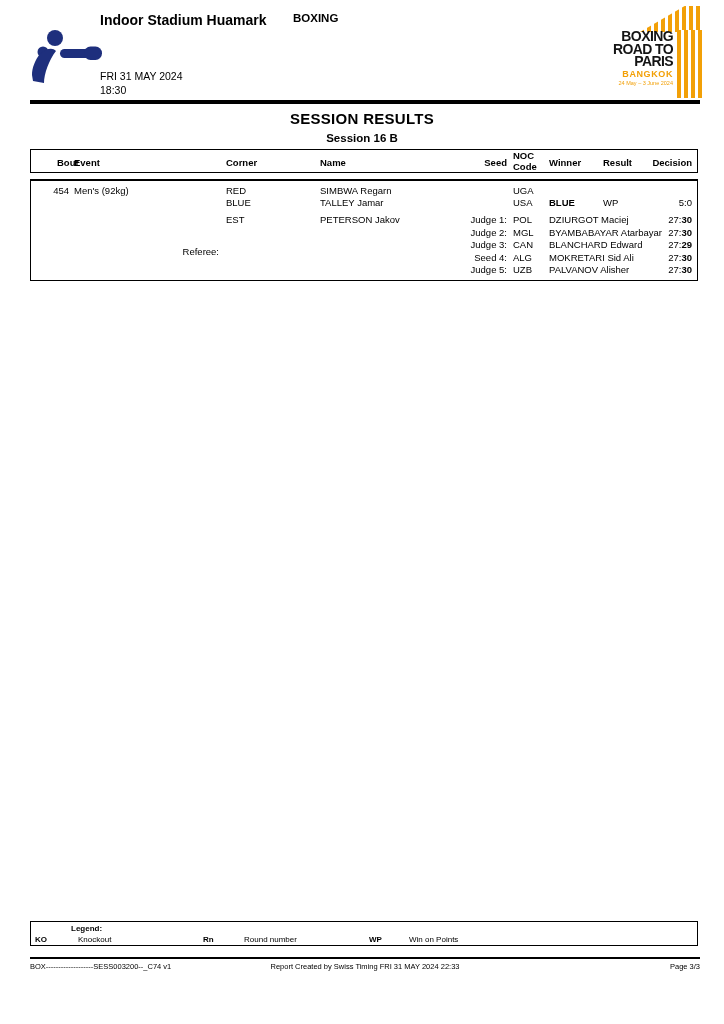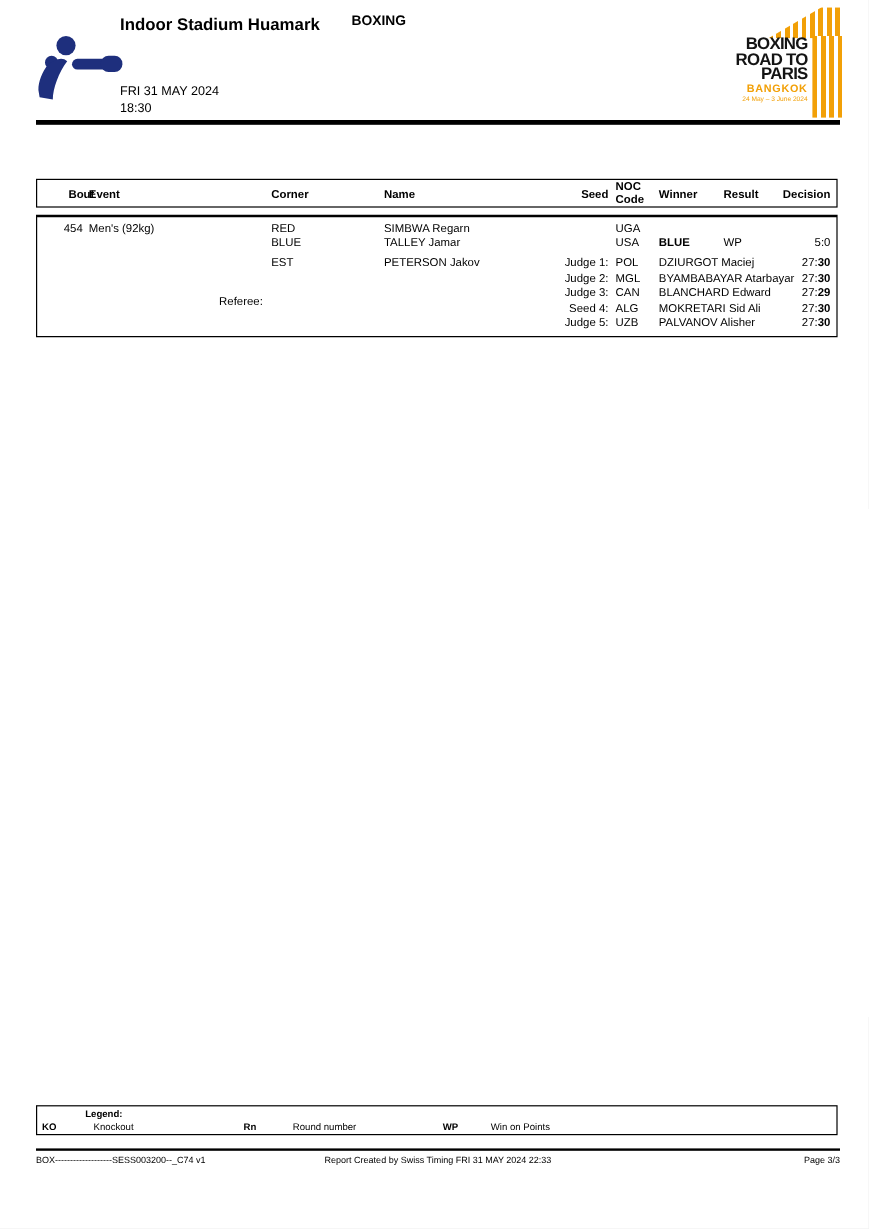--- a/index.html
+++ b/index.html
@@ -103,20 +103,22 @@
       <div class="logo-line">BOXING</div>
       <div class="logo-line">ROAD TO</div>
       <div class="logo-line">PARIS</div>
       <div class="logo-city" style="color:#F2A007;">BANGKOK</div>
       <div class="logo-dates" style="color:#F2A007;">24 May – 3 June 2024</div>
     </div>
   </div>
 
   <div class="abs rule-top"></div>
 
+  <div class="abs title">SESSION RESULTS</div>
+  <div class="abs subtitle">Session 16 B</div>
 
   <div class="abs thead-box">
     <div class="cell c-bout-h">Bout</div>
     <div class="cell c-event">Event</div>
     <div class="cell c-corner">Corner</div>
     <div class="cell c-name">Name</div>
     <div class="cell c-seed">Seed</div>
     <div class="cell c-noc-h">
       <div>NOC</div>
       <div>Code</div>

